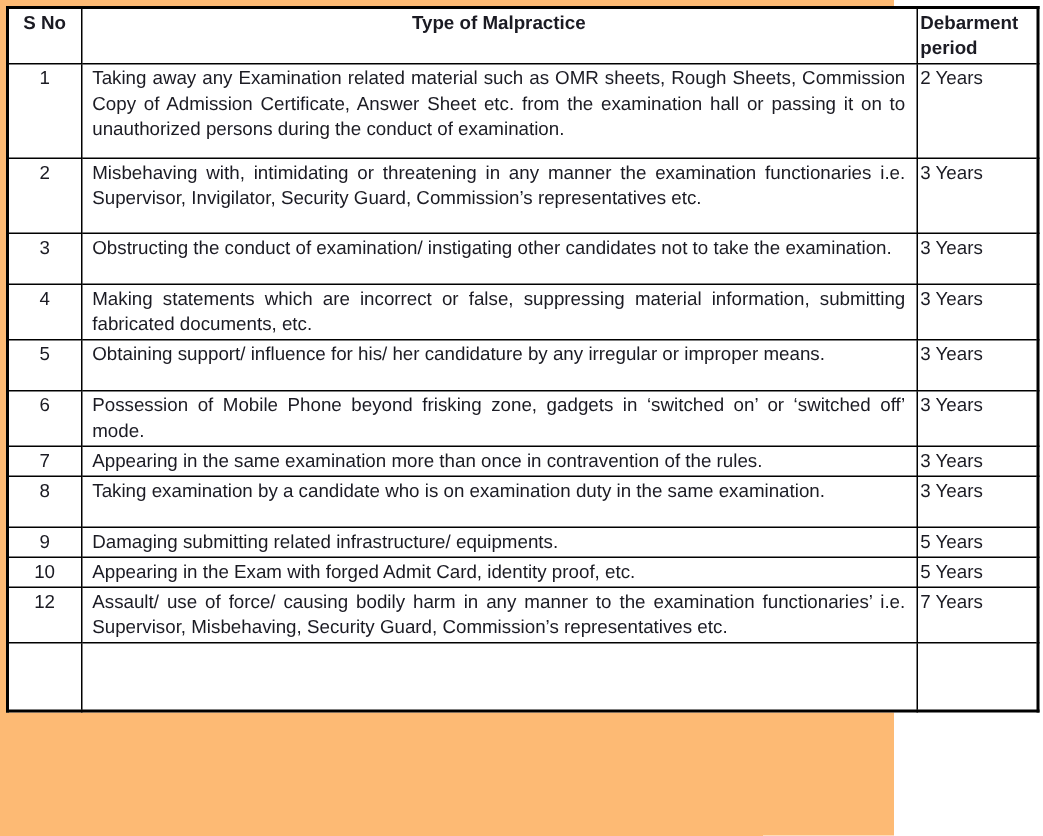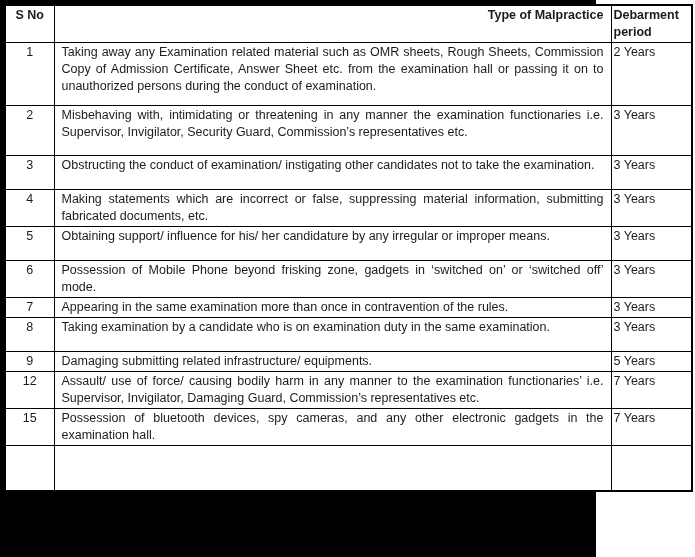--- a/index.html
+++ b/index.html
@@ -10,21 +10,21 @@
   body {
     width: 695px;
     height: 557px;
     overflow: hidden;
     position: relative;
   }
   .page {
     position: relative;
     width: 596px;
     height: 557px;
-    background: #000000;
+    background: #fdba74;
   }
   table.malpractice {
     position: absolute;
     left: 4px;
     top: 4px;
     width: 687px;
     table-layout: fixed;
     border-collapse: collapse;
     border: 2px solid #000000;
     font-family: "Liberation Sans", sans-serif;
@@ -42,21 +42,21 @@
     vertical-align: top;
     padding: 1px 2px;
     background: #ffffff;
     overflow: hidden;
   }
   th { font-weight: bold; }
 
   .c-sno    { text-align: center; }
   .c-type   { text-align: justify; padding-left: 7px; padding-right: 7px; }
   .c-period { text-align: left; }
-  th.c-type { text-align: right; margin-top: 32px; }
+  th.c-type { text-align: center; margin-top: 32px; }
 
   thead tr { height: 36px; }
   tbody tr:nth-child(1)  { height: 63px; }
   tbody tr:nth-child(2)  { height: 50px; }
   tbody tr:nth-child(3)  { height: 34px; }
   tbody tr:nth-child(4)  { height: 34px; }
   tbody tr:nth-child(5)  { height: 34px; }
   tbody tr:nth-child(6)  { height: 34px; }
   tbody tr:nth-child(7)  { height: 17px; }
   tbody tr:nth-child(8)  { height: 34px; }
@@ -126,27 +126,27 @@
         <td class="c-sno">8</td>
         <td class="c-type">Taking examination by a candidate who is on examination duty in the same examination.</td>
         <td class="c-period">3 Years</td>
       </tr>
       <tr>
         <td class="c-sno">9</td>
         <td class="c-type">Damaging submitting related infrastructure/ equipments.</td>
         <td class="c-period">5 Years</td>
       </tr>
       <tr>
-        <td class="c-sno">12</td>
-        <td class="c-type">Assault/ use of force/ causing bodily harm in any manner to the examination functionaries’ i.e.  Supervisor, Invigilator, Damaging Guard, Commission’s representatives etc.</td>
-        <td class="c-period">7 Years</td>
+        <td class="c-sno">10</td>
+        <td class="c-type">Appearing in the Exam with forged Admit Card, identity proof, etc.</td>
+        <td class="c-period">5 Years</td>
       </tr>
       <tr>
-        <td class="c-sno">15</td>
-        <td class="c-type">Possession of bluetooth devices, spy cameras, and any other electronic gadgets in the examination hall.</td>
+        <td class="c-sno">12</td>
+        <td class="c-type">Assault/ use of force/ causing bodily harm in any manner to the examination functionaries’ i.e.  Supervisor, Misbehaving, Security Guard, Commission’s representatives etc.</td>
         <td class="c-period">7 Years</td>
       </tr>
       <tr class="partial-row">
         <td class="c-sno"></td>
         <td class="c-type"></td>
         <td class="c-period"></td>
       </tr>
     </tbody>
   </table>
 </div>

